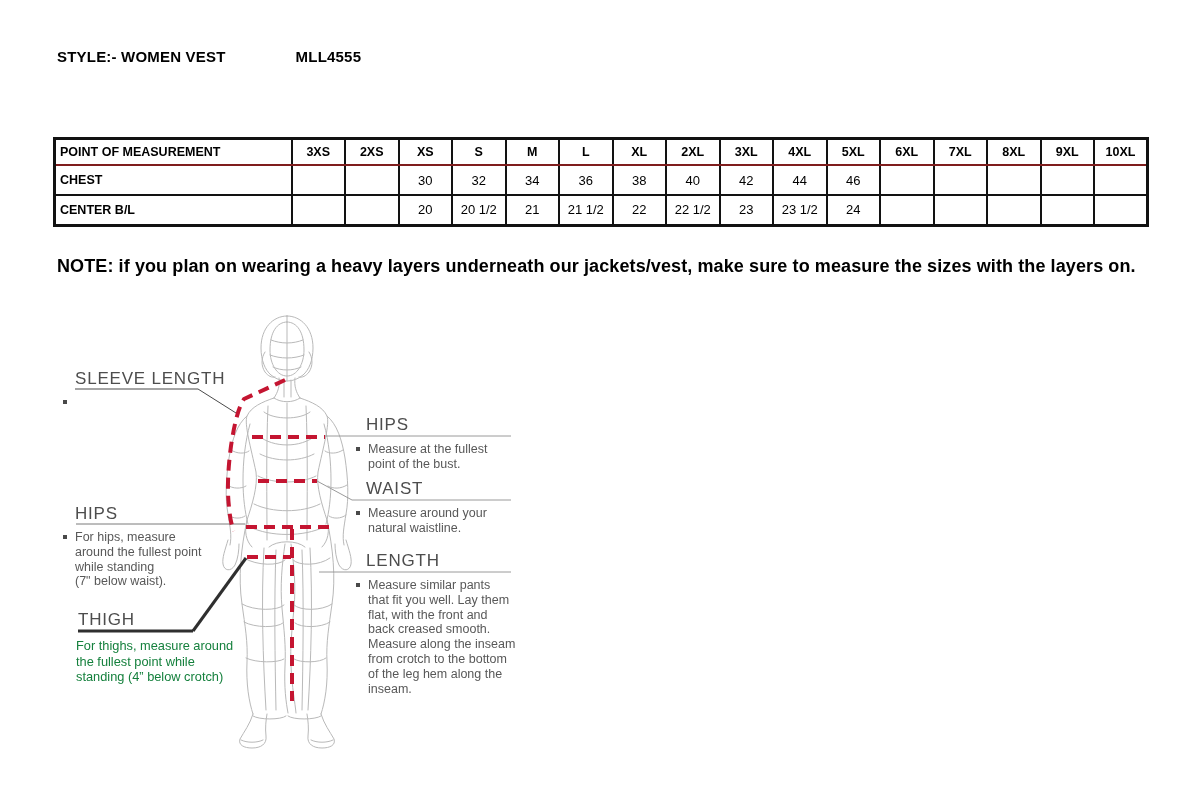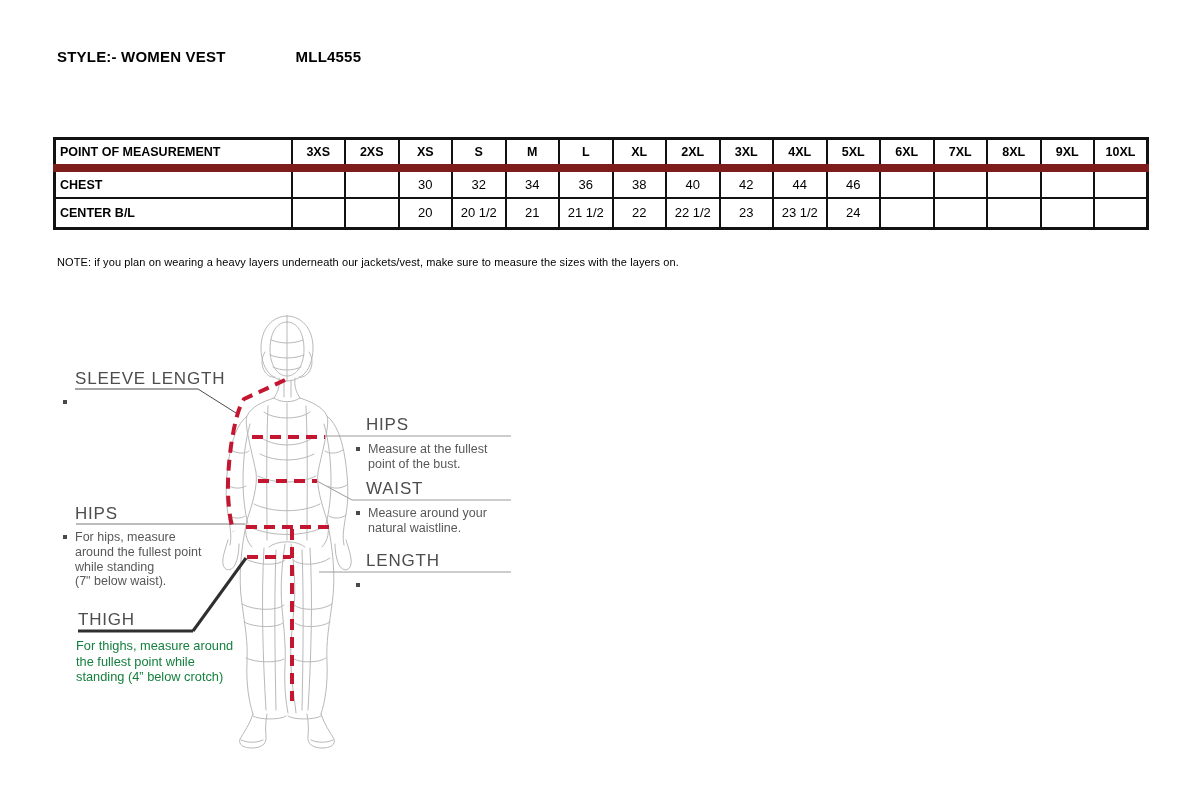--- a/index.html
+++ b/index.html
@@ -10,27 +10,27 @@
   
   .doc-title{position:absolute;left:57px;top:48px;font-size:15px;font-weight:bold;letter-spacing:.2px;}
   .doc-title .code{margin-left:70px;}
   
   .size-table-wrap{position:absolute;left:53px;top:137px;width:1093px;}
   table.size-table{border-collapse:collapse;table-layout:fixed;width:1093px;border:3px solid #121212;}
   table.size-table th,table.size-table td{
     border:2px solid #121212;padding:0 3px;overflow:hidden;white-space:nowrap;
     font-family:"Liberation Sans",sans-serif;
   }
-  table.size-table thead th{border-bottom:8px solid #7f1d1d;height:24px;font-size:12.5px;font-weight:bold;text-align:center;margin-top:8px;}
+  table.size-table thead th{border-bottom:2px solid #7f1d1d;height:24px;font-size:12.5px;font-weight:bold;text-align:center;margin-top:8px;}
   table.size-table thead th.pom{text-align:left;padding-left:4px;}
   table.size-table tbody tr{height:30px;margin-left:12px;}
   table.size-table td.row-label{font-weight:bold;font-size:12.5px;text-align:left;padding-left:4px;}
   table.size-table td.val{font-size:13px;text-align:center;font-weight:normal;}
   
-  .note-line{position:absolute;left:57px;top:256px;font-size:11px;font-weight:normal;letter-spacing:.1px;}
+  .note-line{position:absolute;left:57px;top:256px;font-size:18px;font-weight:bold;letter-spacing:.1px;}
   
   .diagram{position:absolute;left:55px;top:300px;width:500px;height:462px;}
   .diagram svg{position:absolute;left:0;top:0;}
   .dg-title{
     position:absolute;font-size:17px;color:#4d4d4d;letter-spacing:.8px;line-height:19px;
     font-family:"Liberation Sans",sans-serif;
   }
   .dg-desc{position:absolute;display:flex;gap:8px;}
   .dg-desc .bullet{width:4px;height:4px;background:#4a4a4a;flex:none;margin-top:5px;}
   .dg-desc .txt{font-size:12.5px;line-height:14.8px;color:#585858;white-space:pre-line;}
@@ -257,16 +257,24 @@
     <div class="dg-title" style="left:311px;top:179px;">WAIST</div>
     <div class="dg-desc" style="left:301px;top:206px;width:180px;">
       <span class="bullet"></span>
       <div class="txt">Measure around your
 natural waistline.</div>
     </div>
 
     <div class="dg-title" style="left:311px;top:251px;">LENGTH</div>
     <div class="dg-desc" style="left:301px;top:278px;width:190px;">
       <span class="bullet"></span>
+      <div class="txt">Measure similar pants
+that fit you well. Lay them
+flat, with the front and
+back creased smooth.
+Measure along the inseam
+from crotch to the bottom
+of the leg hem along the
+inseam.</div>
     </div>
 
   </div>
 </div>
 
 </body></html>

